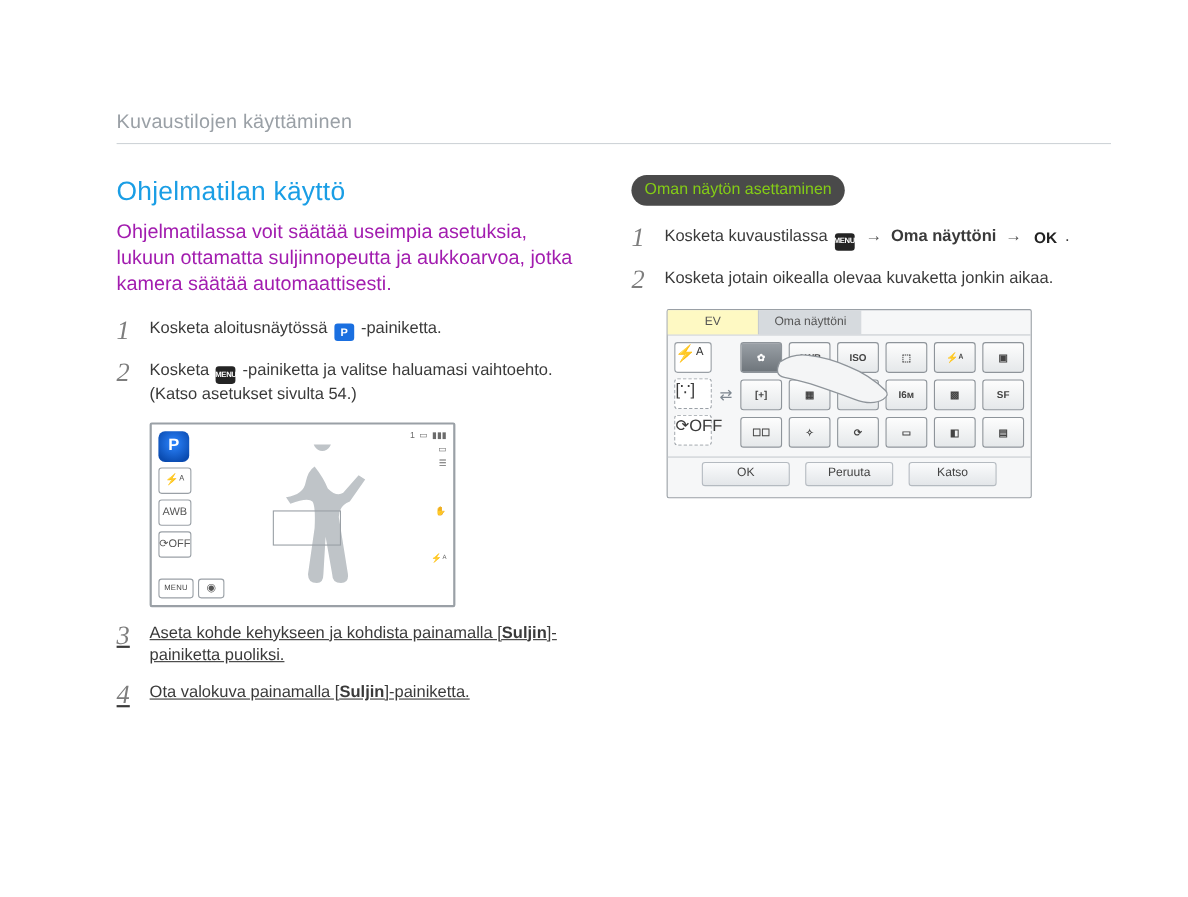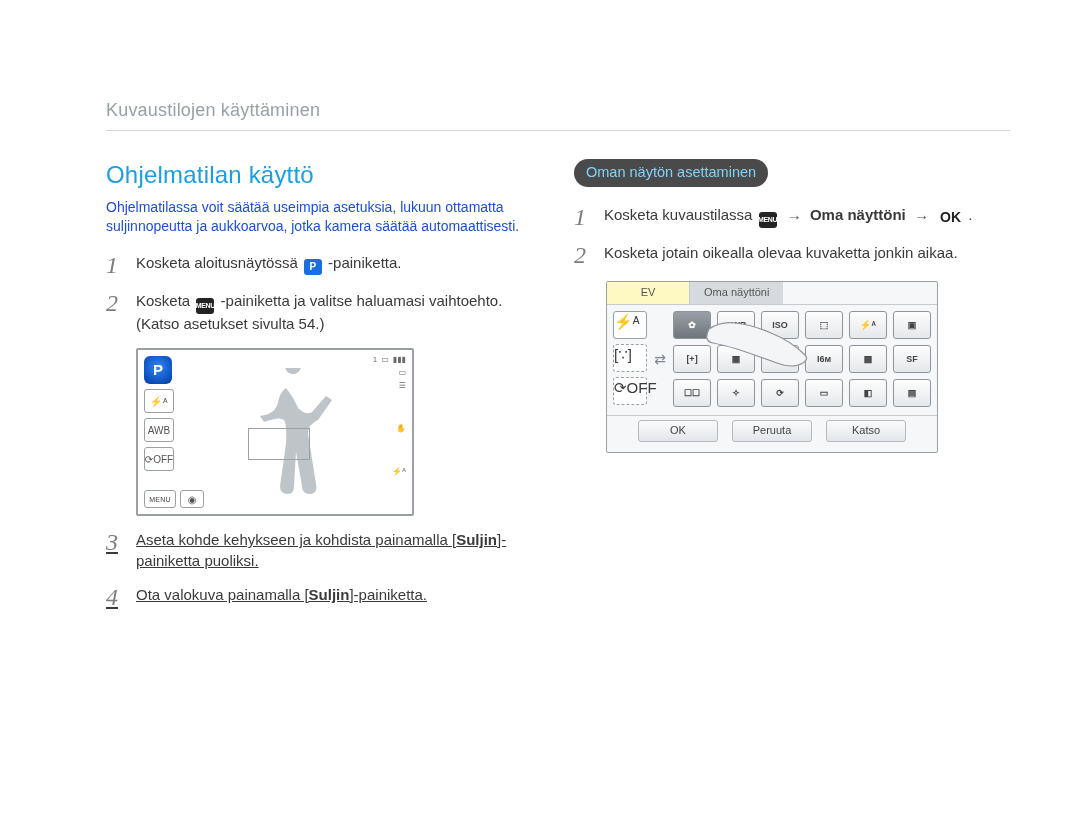--- a/index.html
+++ b/index.html
@@ -40,28 +40,28 @@
     width: 430px;
   }
   h1.section-title {
     color: #1a9ee5;
     font-size: 24px;
     font-weight: 400;
     margin: 0 0 6px 0;
     letter-spacing: 0.2px;
   }
   .lead {
-    font-size: 14px;
-    color: #1d4ed8;
+    font-size: 18px;
+    color: #a21caf;
     margin: 0 0 18px 0;
   }
   .badge-pill {
     display: inline-block;
     background: #4a4a4a;
-    color: #7dd3fc;
+    color: #84cc16;
     border-radius: 14px;
     padding: 4px 12px;
     font-size: 14.5px;
     margin: 0 0 10px 0;
   }
   ol.steps {
     list-style: none;
     margin: 0;
     padding: 0;
     counter-reset: step;

